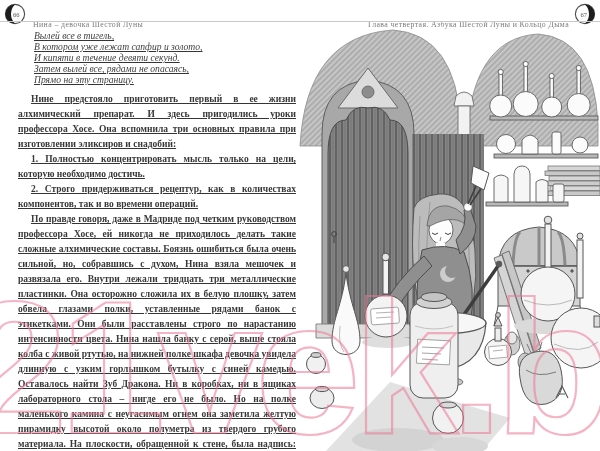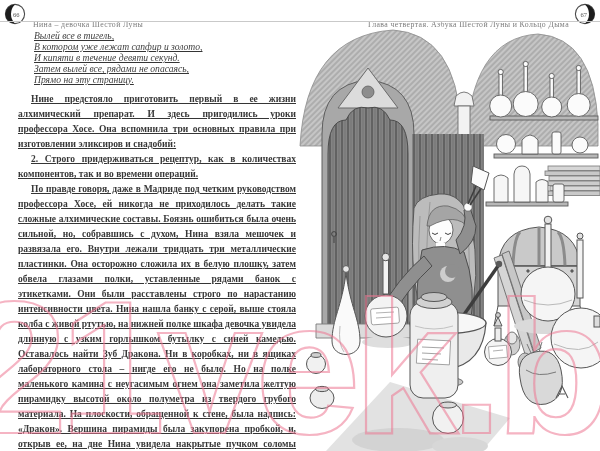--- a/index.html
+++ b/index.html
@@ -56,20 +56,21 @@
   <div class="textcol">
     <div class="poem">
       <div>Вылей все в тигель,</div>
       <div>В котором уже лежат сапфир и золото,</div>
       <div>И кипяти в течение девяти секунд.</div>
       <div>Затем вылей все, рядами не опасаясь,</div>
       <div>Прямо на эту страницу.</div>
     </div>
     <div class="body">
       <p>Нине предстояло приготовить первый в ее жизни алхимический препарат. И здесь пригодились уроки профессора Хосе. Она вспомнила три основных правила при изготовлении эликсиров и снадобий:</p>
+      <p>1. Полностью концентрировать мысль только на цели, которую необходимо достичь.</p>
       <p>2. Строго придерживаться рецептур, как в количествах компонентов, так и во времени операций.</p>
       <p>По правде говоря, даже в Мадриде под четким руководством профессора Хосе, ей никогда не приходилось делать такие сложные алхимические составы. Боязнь ошибиться была очень сильной, но, собравшись с духом, Нина взяла мешочек и развязала его. Внутри лежали тридцать три металлические пластинки. Она осторожно сложила их в белую плошку, затем обвела глазами полки, уставленные рядами банок с этикетками. Они были расставлены строго по нарастанию интенсивности цвета. Нина нашла банку с серой, выше стояла колба с живой ртутью, на нижней полке шкафа девочка увидела длинную с узким горлышком бутылку с синей камедью. Оставалось найти Зуб Дракона. Ни в коробках, ни в ящиках лабораторного стола – нигде его не было. Но на полке маленького камина с неугасимым огнем она заметила желтую пирамидку высотой около полуметра из твердого грубого материала. На плоскости, обращенной к стене, была надпись: «Дракон». Вершина пирамиды была закупорена пробкой, и, открыв ее, на дне Нина увидела накрытые пучком соломы восемь огромных желтых с серыми пятнами зубов.</p>
       <p>– Клянусь всем шоколадом мира, они настоящие! – перебирая их, воскликнула она.</p>
       <p>Большим медным пинцетом девочка выбрала один зуб и положила его в миску. Затем, помня наставления профессора и следуя инструкциям волшебной Книги, она начала свое алхимическое действо.</p>
     </div>
   </div>
 
   <svg class="illo" viewBox="0 0 302 425">
     <defs>
       <pattern id="hatch" width="4" height="4" patternUnits="userSpaceOnUse" patternTransform="rotate(45)">

